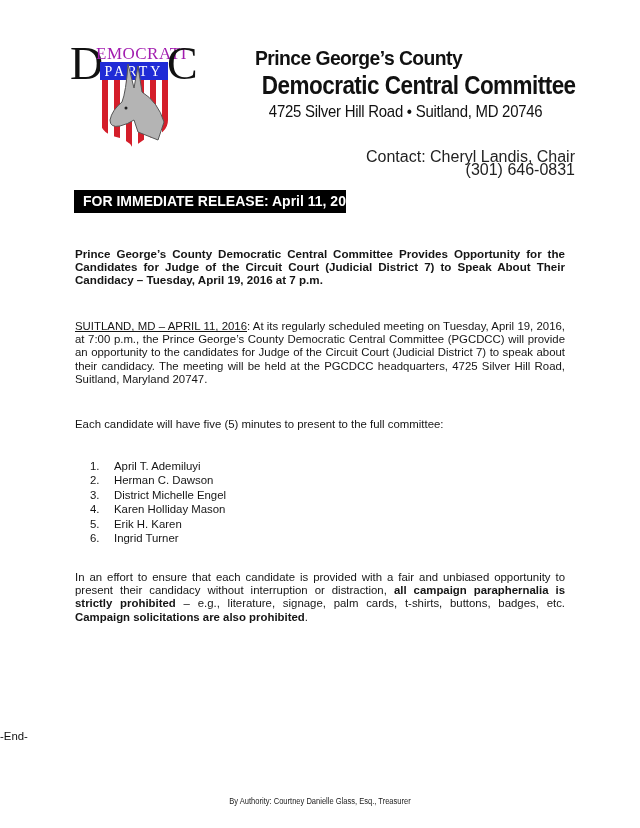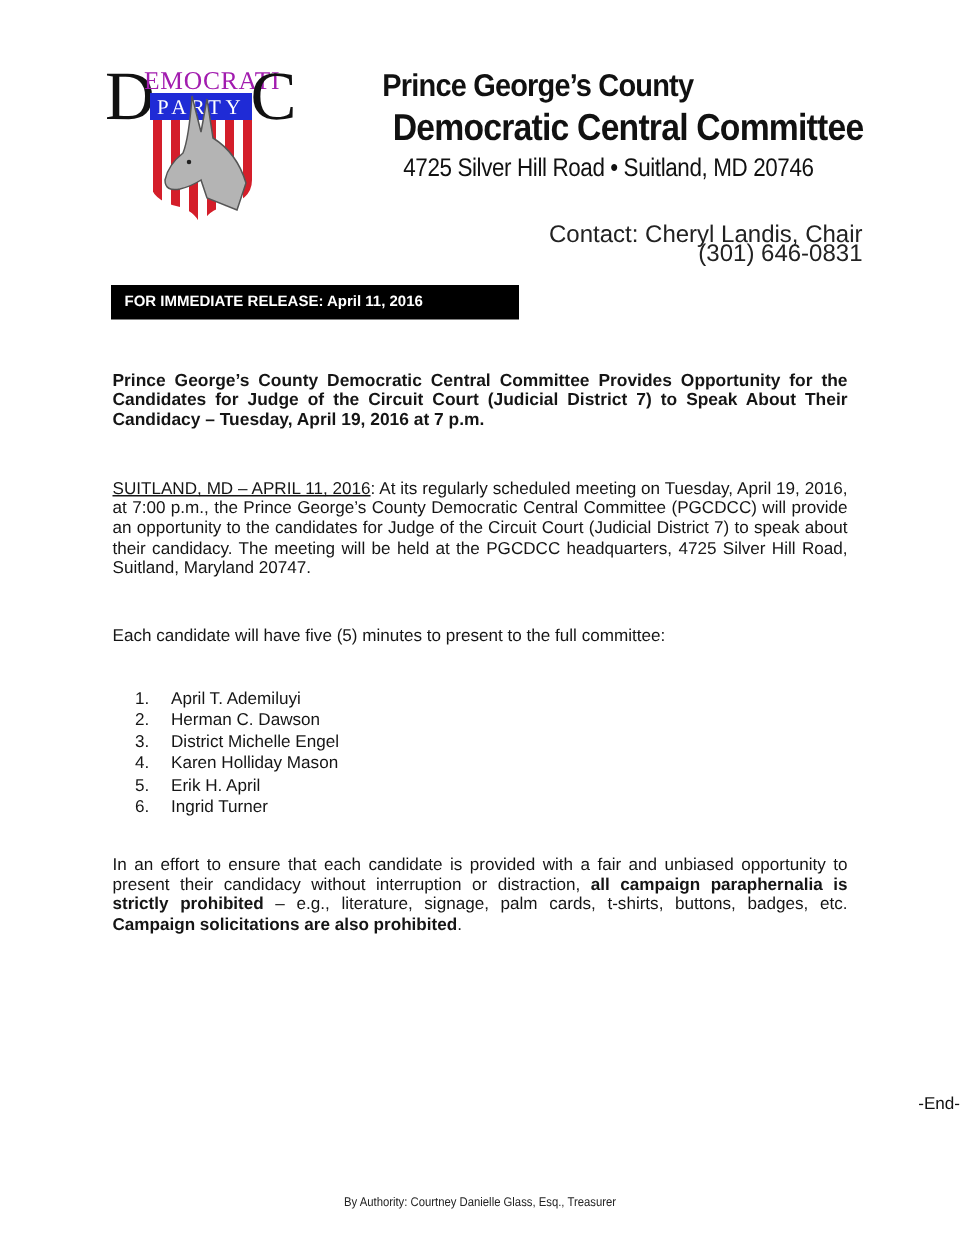--- a/index.html
+++ b/index.html
@@ -15,33 +15,33 @@
     .logo svg { position: absolute; left: 28px; top: 22px; }
 
     
     .hdr { position: absolute; right: 64px; top: 46px; text-align: left; }
     .hdr .l1 { font-family: "Liberation Sans", sans-serif; font-weight: bold; font-size: 21px; letter-spacing: -0.6px; line-height: 24px; transform: scaleX(0.92); transform-origin: right; }
     .hdr .l2 { font-family: "Liberation Sans", sans-serif; font-weight: bold; font-size: 25px; letter-spacing: -0.6px; line-height: 30px; transform: scaleX(0.9); transform-origin: right; }
     .hdr .l3 { font-size: 17px; line-height: 24px; letter-spacing: -0.3px; transform: scaleX(0.88); transform-origin: right; }
 
     .contact { position: absolute; right: 65px; top: 150px; text-align: right; font-size: 16px; line-height: 13px; color: #222; }
 
-    .banner { position: absolute; left: 74px; top: 190px; width: 272px; height: 23px; background: #000; color: #fff; font-weight: bold; font-size: 10px; line-height: 23px; box-sizing: border-box; padding-left: 9px; white-space: nowrap; }
+    .banner { position: absolute; left: 74px; top: 190px; width: 272px; height: 23px; background: #000; color: #fff; font-weight: bold; font-size: 14px; line-height: 23px; box-sizing: border-box; padding-left: 9px; white-space: nowrap; }
 
     .text { position: absolute; left: 75px; width: 490px; font-size: 11.4px; line-height: 13.2px; text-align: justify; color: #151515; }
     .headline { top: 247px; font-weight: bold; font-size: 11.6px; }
     .p1 { top: 320px; }
     .p1 .dateline { text-decoration: underline; }
     .p2 { top: 418px; }
     .list { position: absolute; left: 90px; top: 459px; font-size: 11.4px; line-height: 14.4px; margin: 0; padding: 0; list-style: none; color: #151515; }
     .list li { display: flex; }
     .list .num { width: 24px; }
     .p3 { top: 571px; }
     .p4 { top: 656px; }
-    .end { position: absolute; left: 0; width: 640px; text-align: right; top: 730px; font-size: 11.4px; }
+    .end { position: absolute; left: 0; width: 640px; text-align: left; top: 730px; font-size: 11.4px; }
     .footer { position: absolute; left: 0; width: 640px; text-align: center; top: 796px; font-size: 8.4px; color: #222; transform: scaleX(0.9); }
     b { font-weight: bold; }
   </style>
 </head>
 <body>
 
 <div class="page">
 
   <div class="logo">
     <span class="big d">D</span>
@@ -100,21 +100,21 @@
     <li>
         <span class="num">3.</span>
         <span>District Michelle Engel</span>
       </li>
     <li>
         <span class="num">4.</span>
         <span>Karen Holliday Mason</span>
       </li>
     <li>
         <span class="num">5.</span>
-        <span>Erik H. April</span>
+        <span>Erik H. Karen</span>
       </li>
     <li>
         <span class="num">6.</span>
         <span>Ingrid Turner</span>
       </li>
   </ol>
 
   <div class="text p3"><span>In an effort to ensure that each candidate is provided with a fair and unbiased opportunity to present their candidacy without interruption or distraction, </span><b>all campaign paraphernalia is strictly prohibited</b><span> – e.g., literature, signage, palm cards, t-shirts, buttons, badges, etc. </span><b>Campaign solicitations are also prohibited</b><span>.</span></div>
 
 

